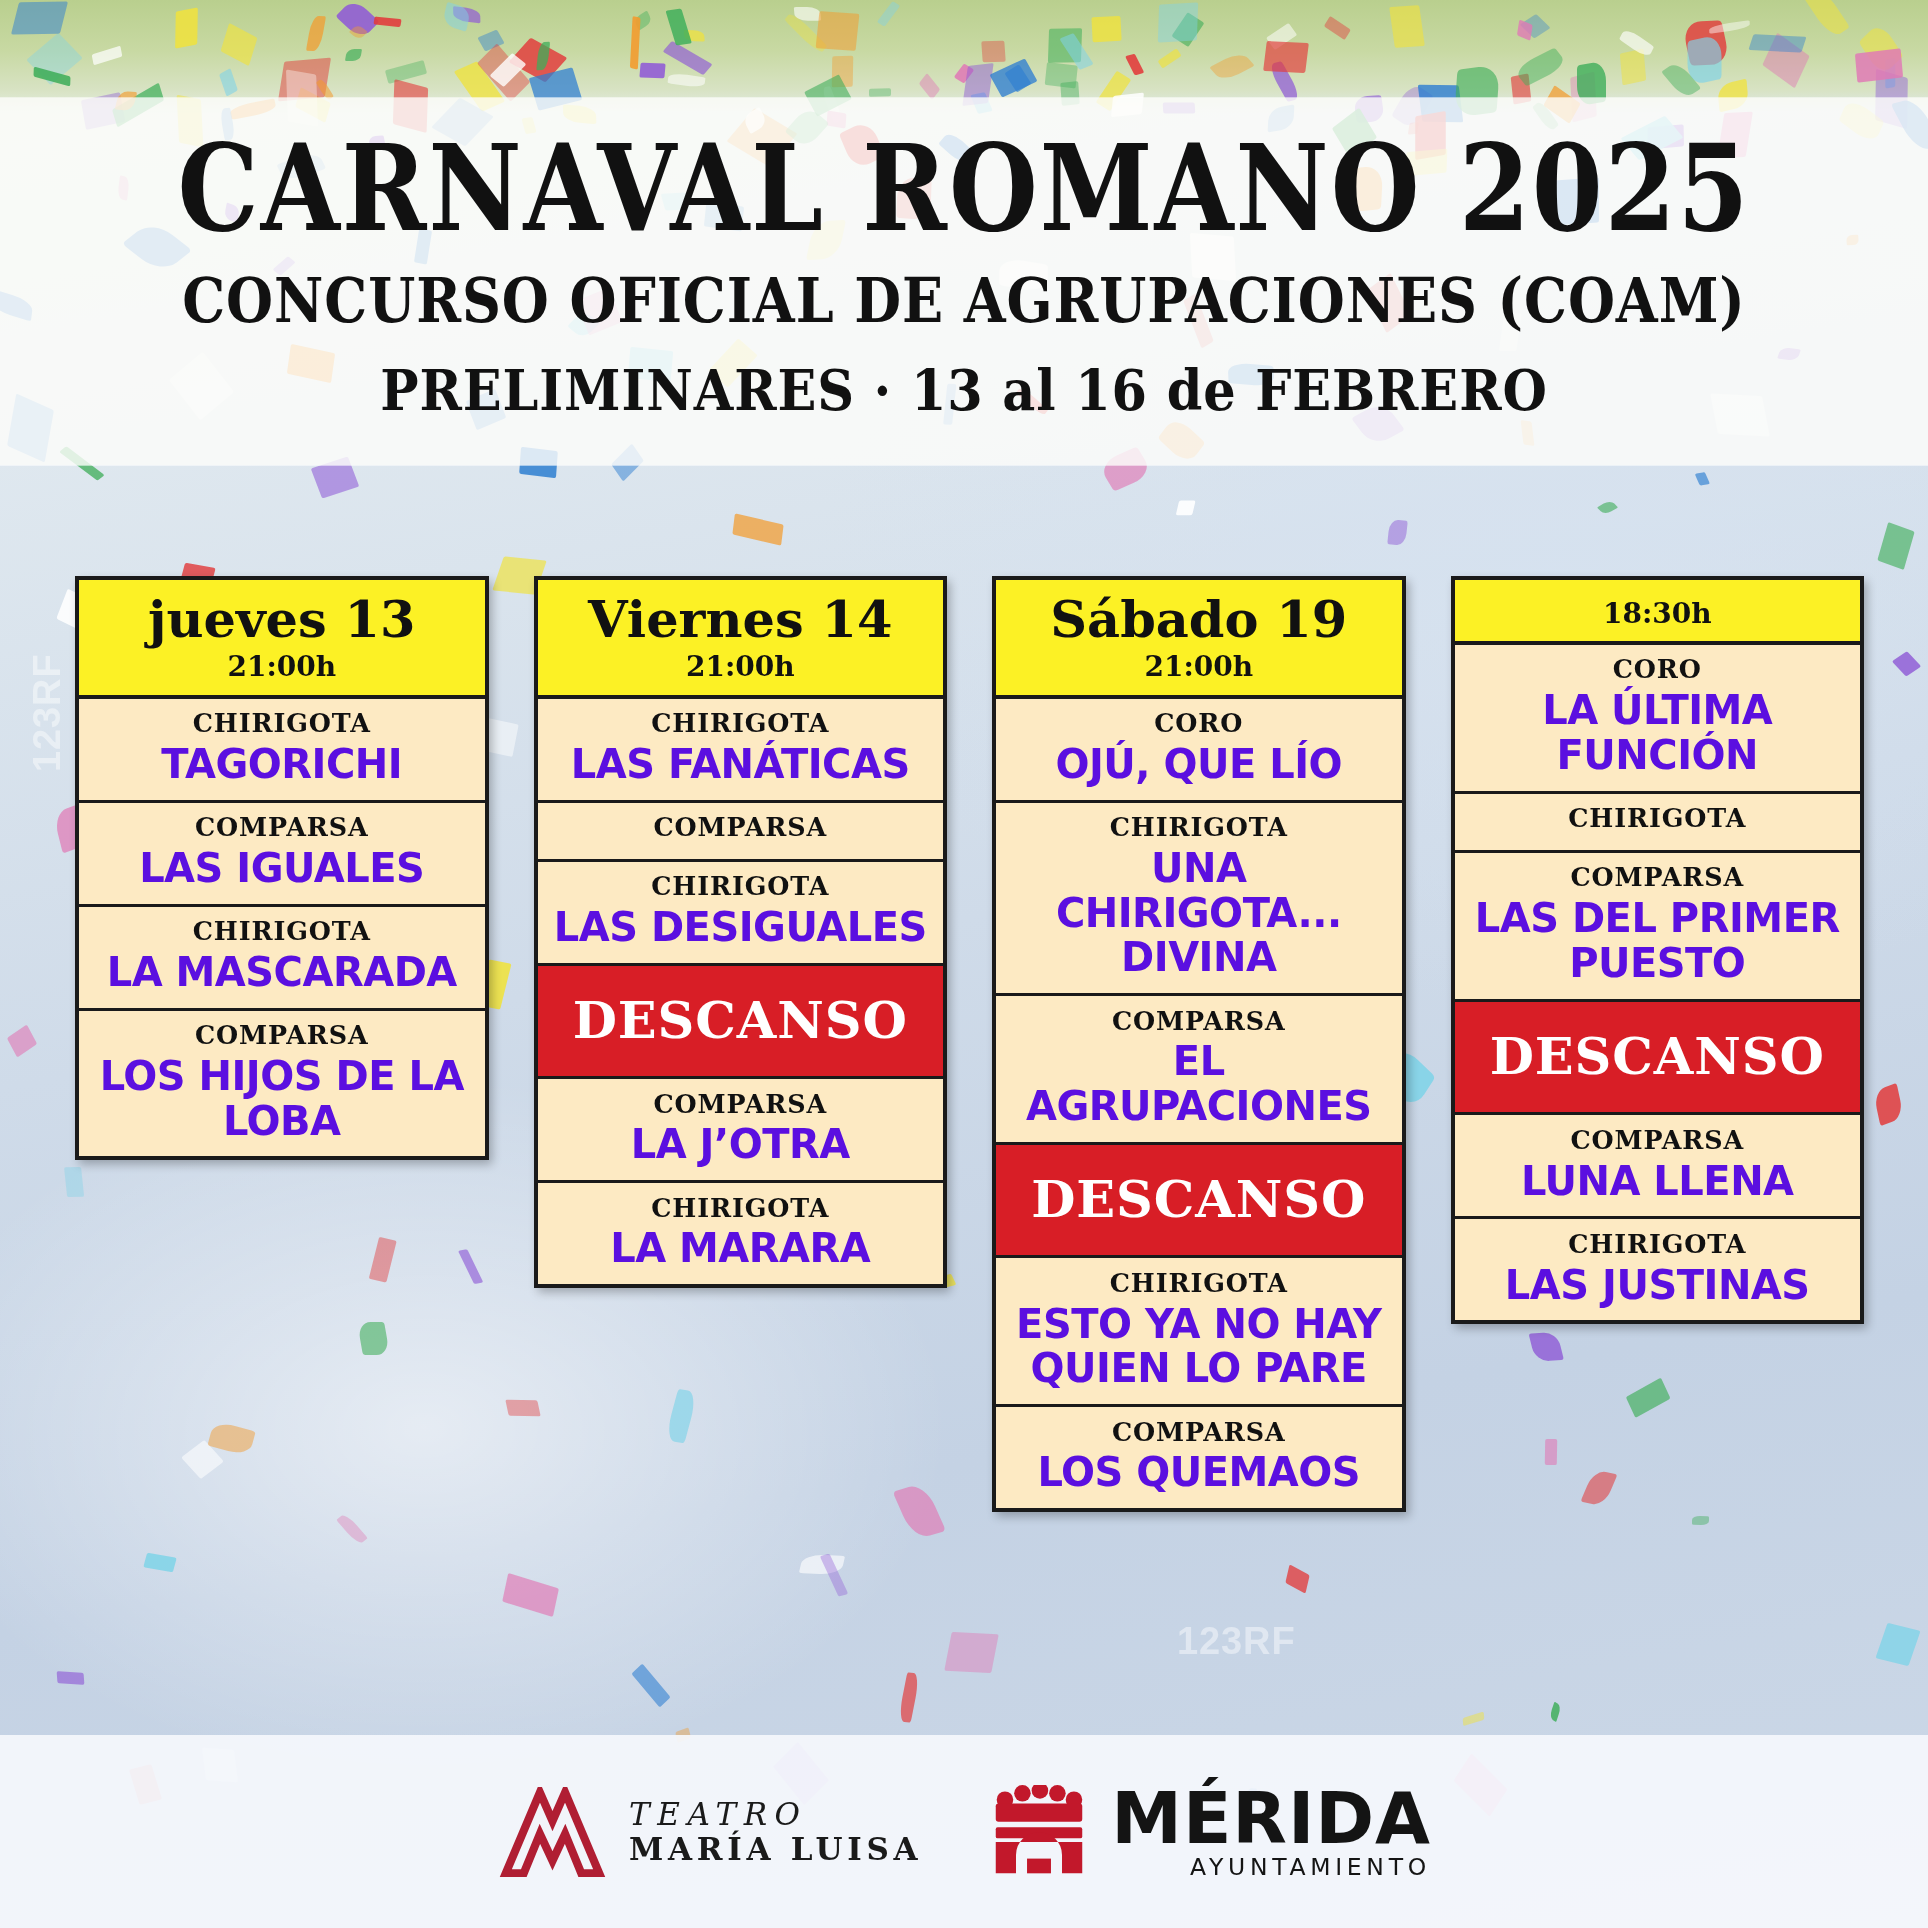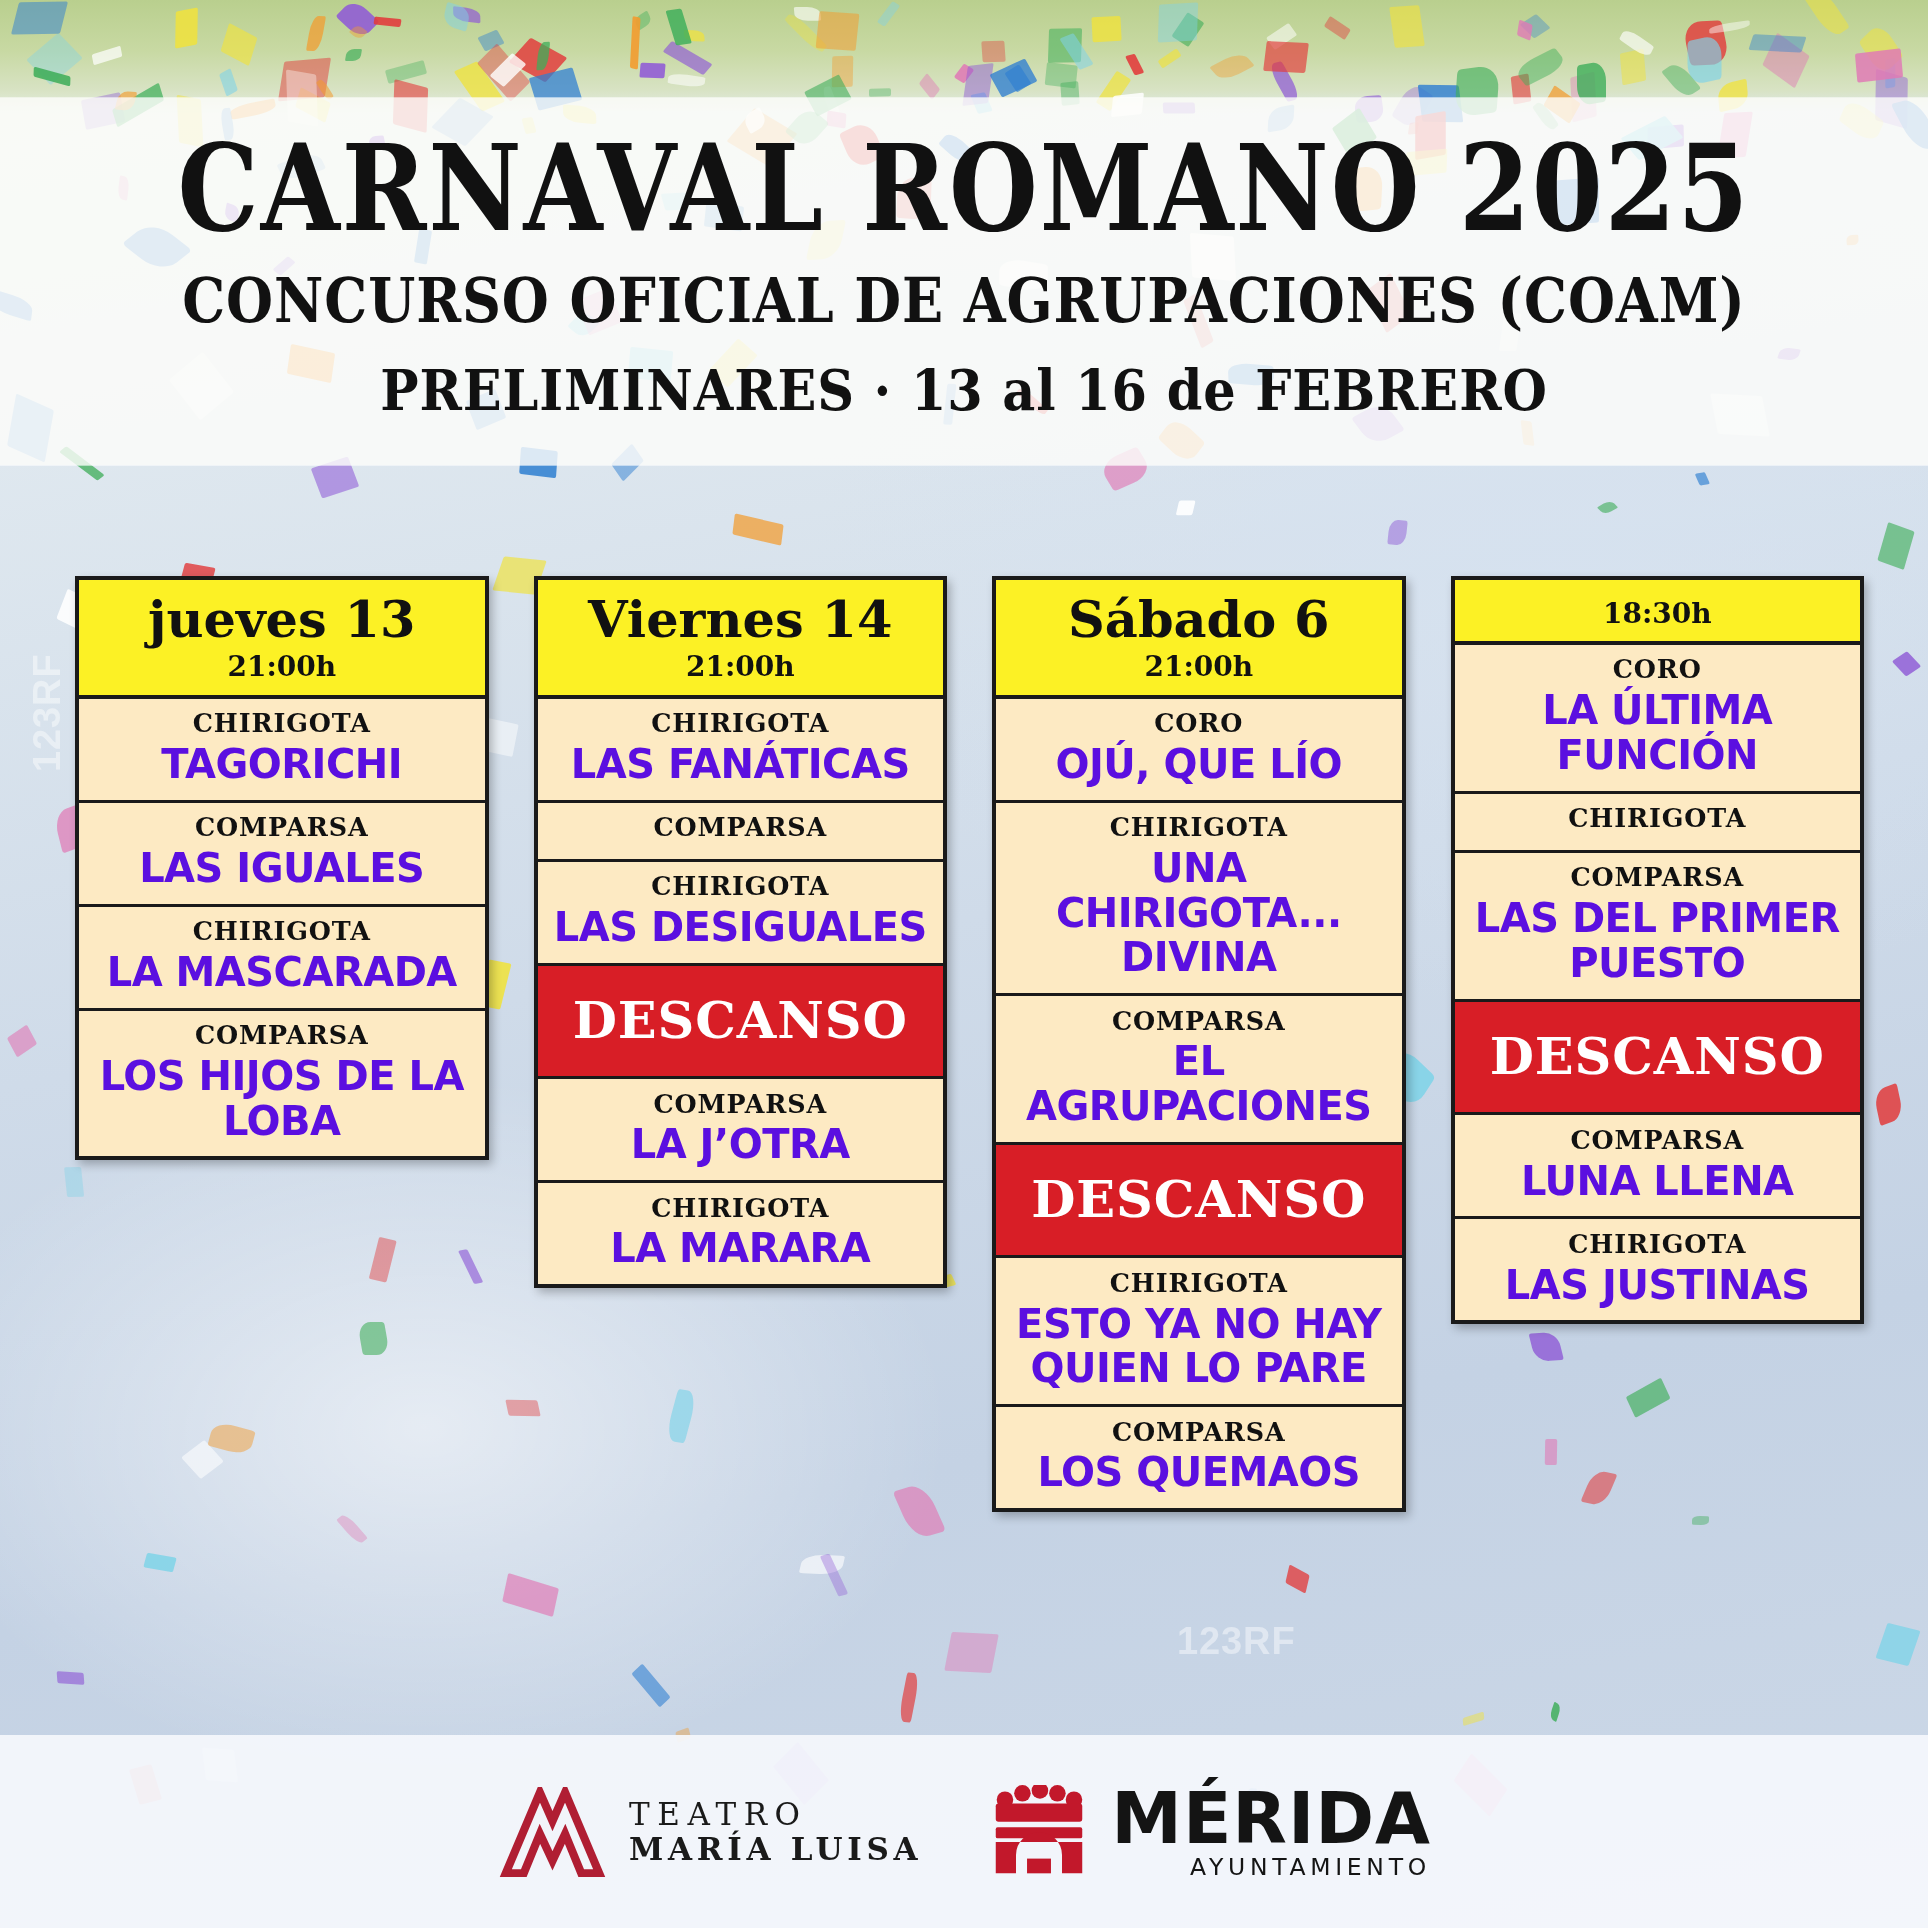--- a/index.html
+++ b/index.html
@@ -196,20 +196,21 @@
   }
   .logo-ml-text {
     font-family: "DejaVu Serif", serif;
     color: #1a1a1a;
     line-height: 1.12;
   }
   .logo-ml-text .l1 {
     font-size: 31px;
     letter-spacing: 7.5px;
     font-weight: normal;
+    font-style: italic;
   }
   .logo-ml-text .l2 {
     font-size: 31px;
     letter-spacing: 4.7px;
     font-weight: bold;
   }
   .logo-merida-mark {
     width: 102px;
     height: 92px;
   }
@@ -554,21 +555,21 @@
           <div class="slot-type">COMPARSA</div>
           <div class="slot-name">LA J’OTRA</div>
         </div>
         <div class="slot">
           <div class="slot-type">CHIRIGOTA</div>
           <div class="slot-name">LA MARARA</div>
         </div>
       </div>
       <div class="day-col">
         <div class="day-head">
-          <div class="day-name">Sábado 6</div>
+          <div class="day-name">Sábado 19</div>
           <div class="day-time">21:00h</div>
         </div>
         <div class="slot">
           <div class="slot-type">CORO</div>
           <div class="slot-name">OJÚ, QUE LÍO</div>
         </div>
         <div class="slot">
           <div class="slot-type">CHIRIGOTA</div>
           <div class="slot-name">UNA CHIRIGOTA... DIVINA</div>
         </div>

